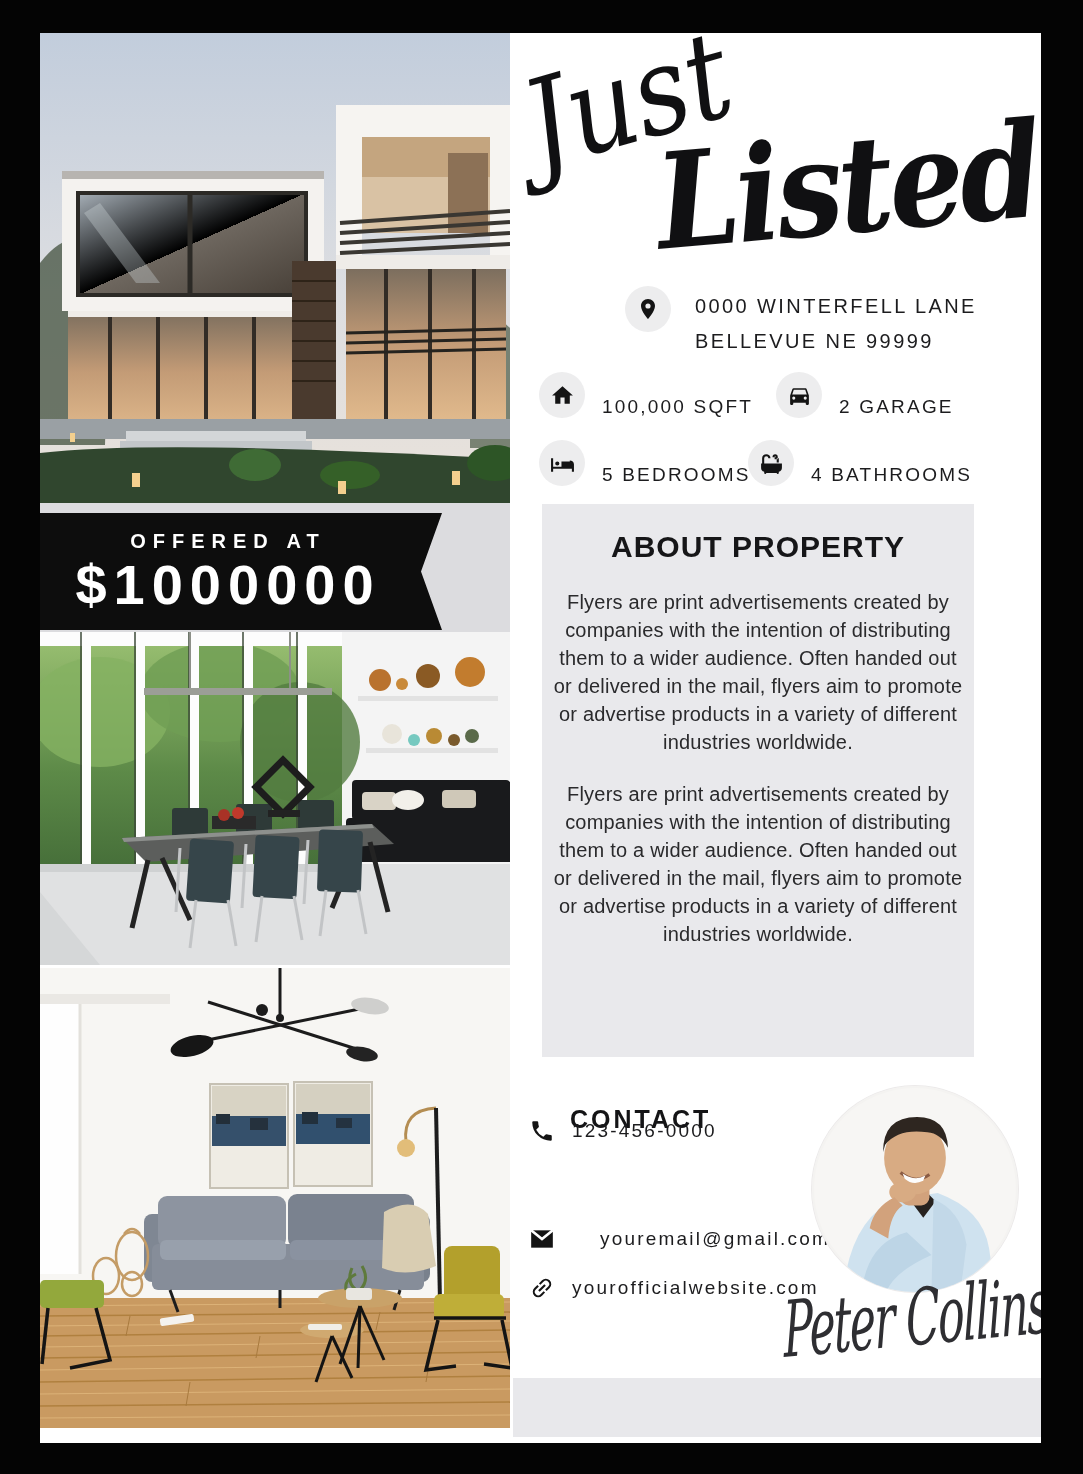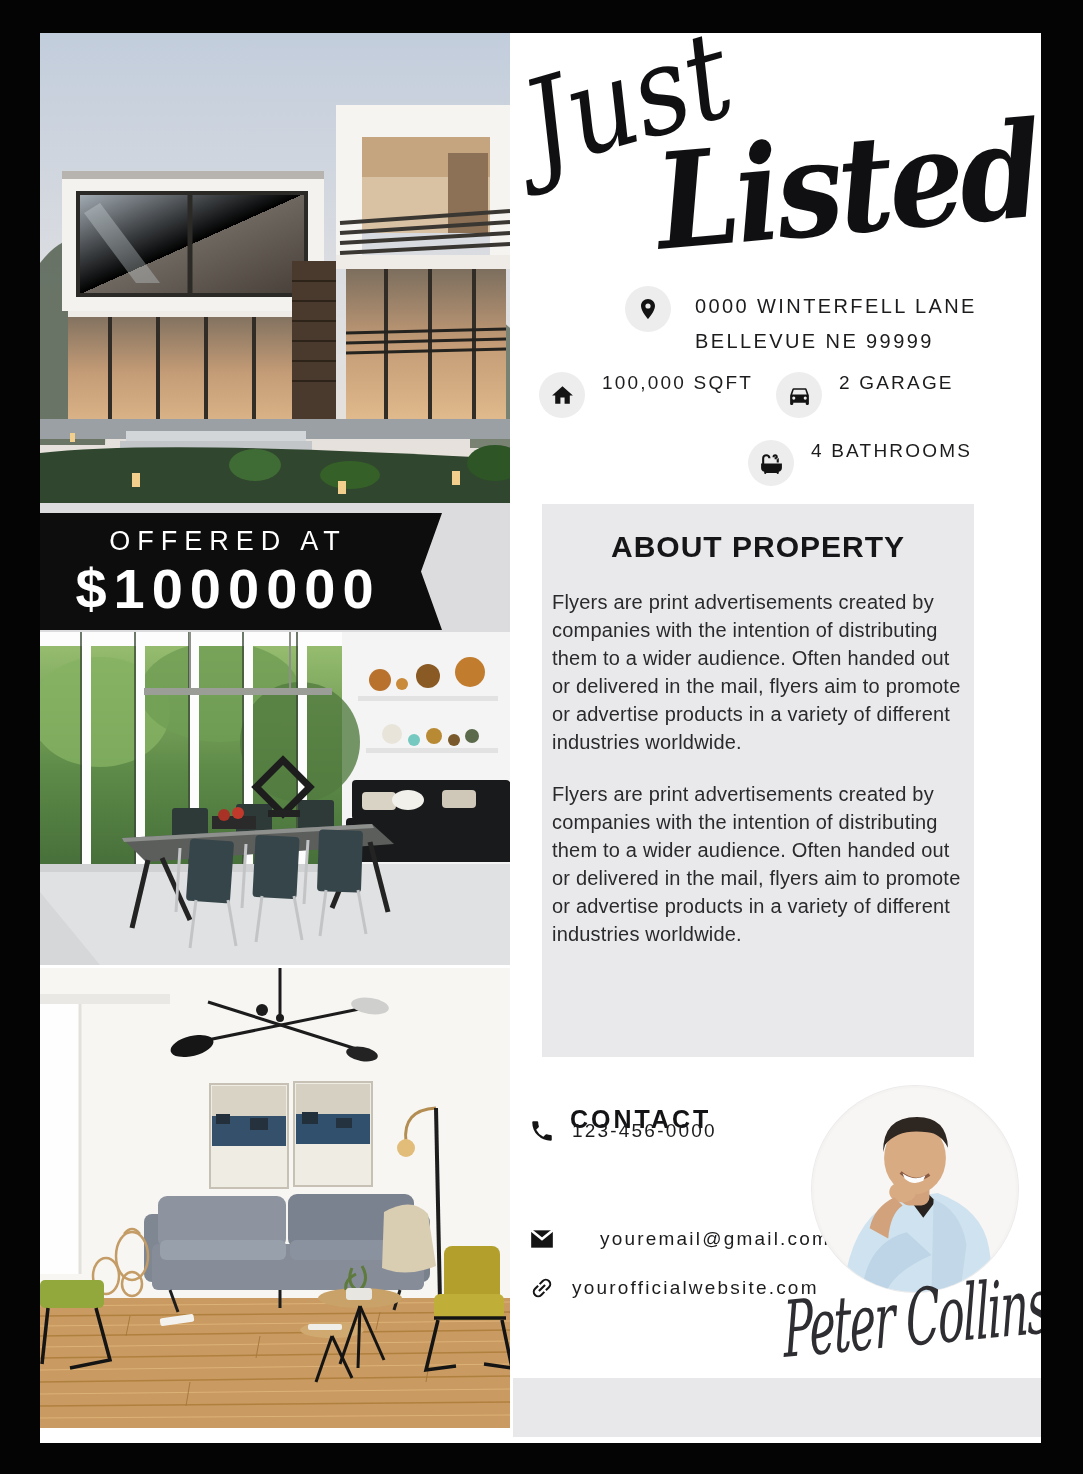--- a/index.html
+++ b/index.html
@@ -13,44 +13,44 @@
   .photo-hero{top:0;height:470px;}
   .photo-dining{top:599px;height:333px;}
   .photo-living{top:935px;height:460px;}
 
   
   .price-band{position:absolute;left:0;top:470px;width:470px;height:129px;background:#dcdcdf;}
   .price-banner{position:absolute;left:0;top:10px;width:402px;height:117px;background:#0d0d0d;
     clip-path:polygon(0 0,100% 0,calc(100% - 21px) 50%,100% 100%,0 100%);
     display:flex;flex-direction:column;align-items:center;justify-content:center;
     padding-right:26px;box-sizing:border-box;color:#fff;}
-  .offered-label{font-size:27px;font-weight:normal;letter-spacing:7px;margin-bottom:4px;}
+  .offered-label{font-size:20px;font-weight:bold;letter-spacing:7px;margin-bottom:4px;}
   .offered-amount{font-size:56px;font-weight:bold;letter-spacing:7px;line-height:1;}
 
   
   .script{position:absolute;font-family:"DejaVu Serif",serif;font-style:italic;color:#101012;white-space:nowrap;}
   .script-just{left:468px;top:28px;font-size:106px;font-weight:400;transform:rotate(-16deg) scaleY(1.15);transform-origin:left top;}
   .script-listed{left:610px;top:92px;font-size:118px;font-weight:700;letter-spacing:-4px;transform:rotate(-5deg) scaleY(1.12);transform-origin:left top;}
 
   
   .address-row{position:absolute;left:585px;top:253px;display:flex;gap:24px;align-items:flex-start;}
   .icon-circle{width:46px;height:46px;border-radius:50%;background:#ededee;flex:0 0 auto;
                display:flex;align-items:center;justify-content:center;}
   .address-text{font-size:20px;letter-spacing:2.4px;line-height:35px;padding-top:3px;color:#1c1c1e;}
 
   
-  .stat{position:absolute;display:flex;align-items:flex-start;gap:17px;}
+  .stat{position:absolute;display:flex;align-items:flex-end;gap:17px;}
   .stat-label{font-size:19px;letter-spacing:2.2px;color:#1c1c1e;white-space:nowrap;}
   .stat-a{left:499px;top:339px;} .stat-b{left:736px;top:339px;}
   .stat-c{left:499px;top:407px;} .stat-d{left:708px;top:407px;}
 
   
   .about-box{position:absolute;left:502px;top:471px;width:432px;height:553px;background:#e9e9ec;}
   .about-title{margin:26px 0 0 0;text-align:center;font-size:30px;font-weight:bold;letter-spacing:1px;color:#161618;}
-  .about-p{width:412px;margin:24px auto 0 auto;text-align:left;font-size:20px;line-height:28px;
+  .about-p{width:412px;margin:24px auto 0 auto;text-align:center;font-size:20px;line-height:28px;
            letter-spacing:.2px;color:#2a2a2c;}
 
   
   .contact-title{position:absolute;left:530px;top:1072px;font-size:25px;font-weight:bold;letter-spacing:3px;color:#141416;}
   .contact-row{position:absolute;left:488px;display:flex;align-items:center;gap:16px;}
   .contact-row.r1{top:1084px;} .contact-row.r2{top:1192px;gap:44px;} .contact-row.r3{top:1241px;}
   .contact-value{font-size:19px;letter-spacing:2.2px;color:#1c1c1e;white-space:nowrap;}
   .contact-icon{width:28px;height:28px;flex:0 0 auto;display:flex;align-items:center;justify-content:center;}
 
   
@@ -412,20 +412,28 @@
       <span class="stat-label">100,000 SQFT</span>
     </div>
     <div class="stat stat-b">
       <span class="icon-circle">
         <svg width="25" height="25" viewBox="0 0 24 24">
             <path class="ic" d="M18.9 6c-.2-.6-.8-1-1.4-1h-11c-.7 0-1.2.4-1.4 1L3 12v8c0 .6.4 1 1 1h1c.6 0 1-.4 1-1v-1h12v1c0 .6.4 1 1 1h1c.6 0 1-.4 1-1v-8l-2.1-6zM6.5 16A1.5 1.5 0 1 1 8 14.5 1.5 1.5 0 0 1 6.5 16zm11 0a1.5 1.5 0 1 1 1.5-1.5 1.5 1.5 0 0 1-1.5 1.5zM5 11l1.5-4.5h11L19 11H5z"></path>
           </svg>
       </span>
       <span class="stat-label">2 GARAGE</span>
     </div>
+    <div class="stat stat-c">
+      <span class="icon-circle">
+        <svg width="25" height="25" viewBox="0 0 24 24">
+            <path class="ic" d="M7 14a2 2 0 1 0-2-2 2 2 0 0 0 2 2zm12-4h-8v5H3V7H1v13h2v-3h18v3h2v-7a4 4 0 0 0-4-4z"></path>
+          </svg>
+      </span>
+      <span class="stat-label">5 BEDROOMS</span>
+    </div>
     <div class="stat stat-d">
       <span class="icon-circle">
         <svg width="25" height="25" viewBox="0 0 24 24">
             <path class="ic" d="M15.5 3A2.5 2.5 0 0 0 13 5.5V6h2v-.5a.5.5 0 0 1 1 0V6h-1v2h3V5.5A2.5 2.5 0 0 0 15.5 3zM17 7h2v4h-2zM5 12V7a2 2 0 0 1 4 0h2a4 4 0 0 0-8 0v5H2v4a4 4 0 0 0 3 3.87V21a1 1 0 0 0 2 0h10a1 1 0 0 0 2 0v-1.13A4 4 0 0 0 22 16v-4z"></path>
           </svg>
       </span>
       <span class="stat-label">4 BATHROOMS</span>
     </div>
 
     <div class="about-box">

